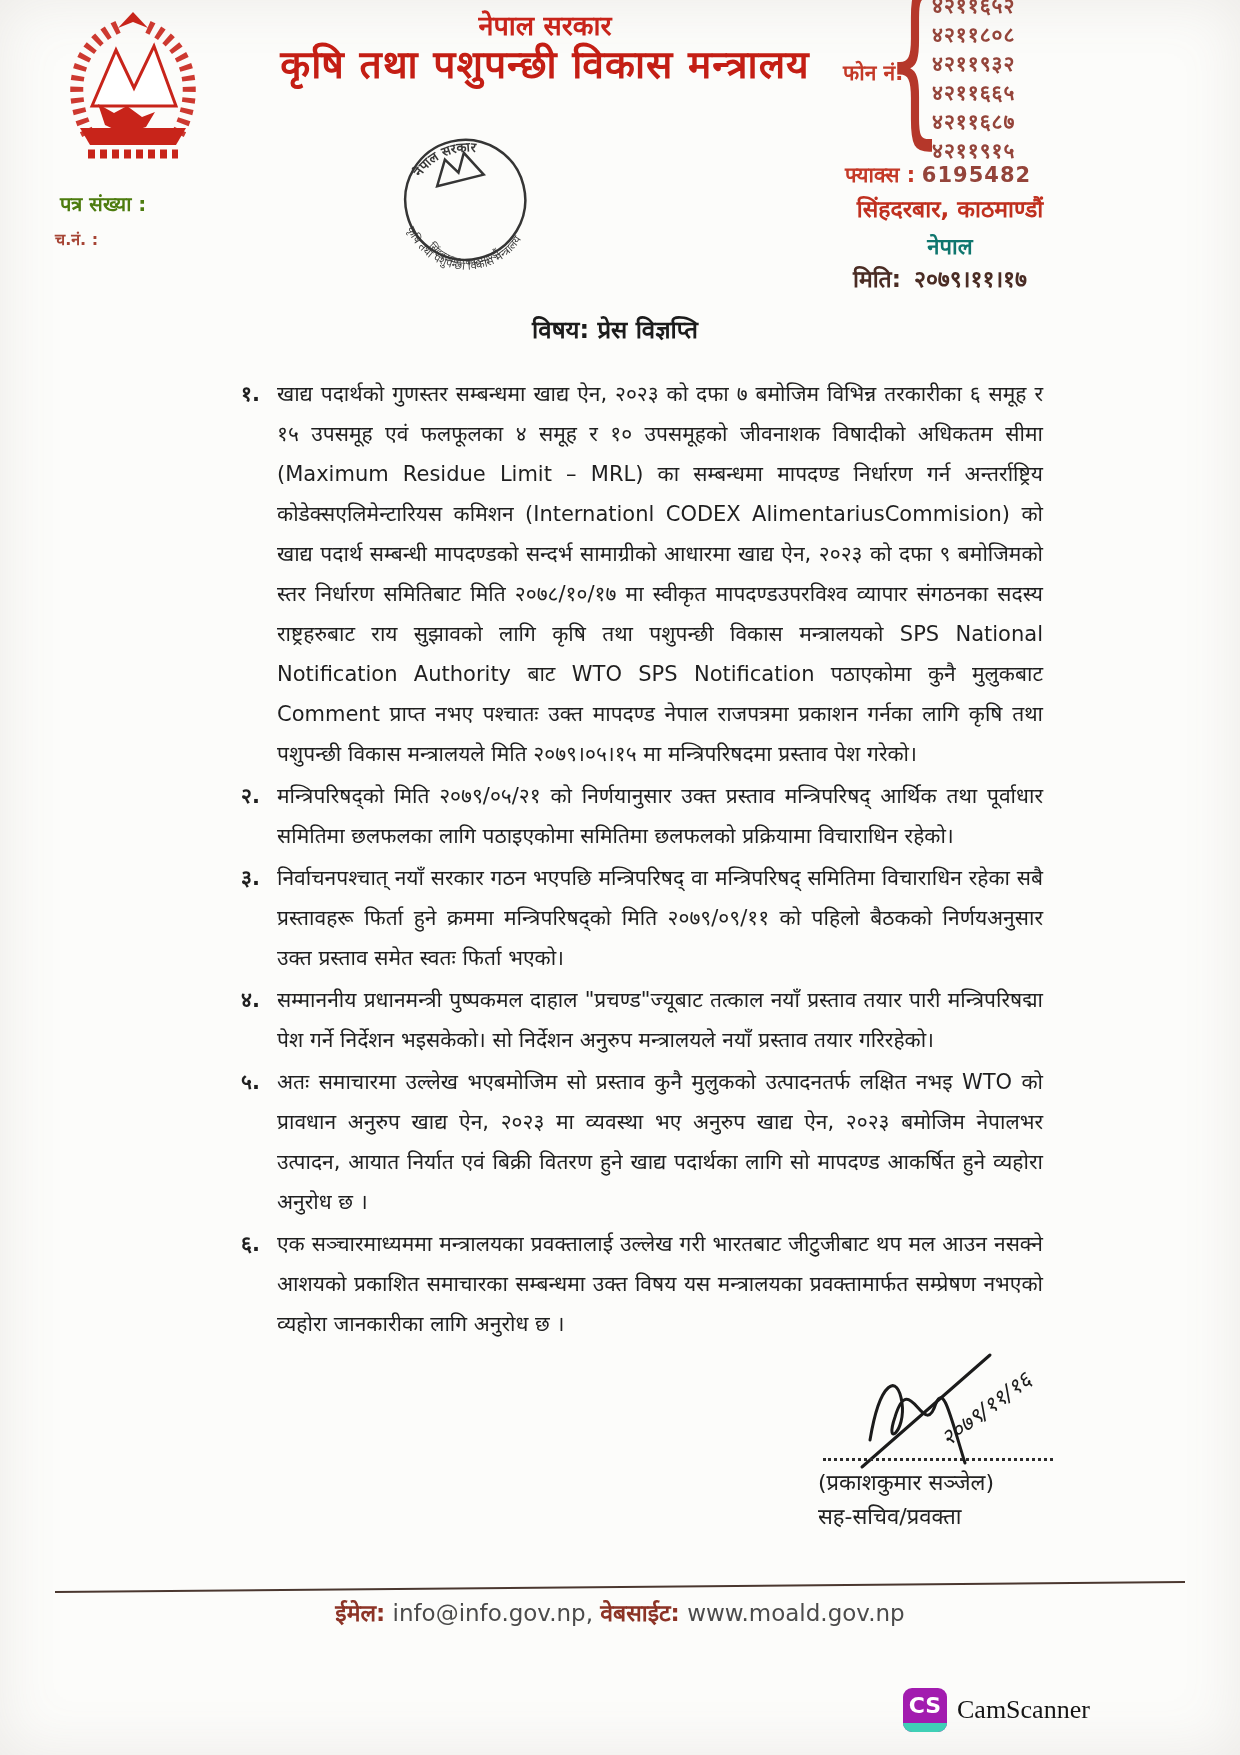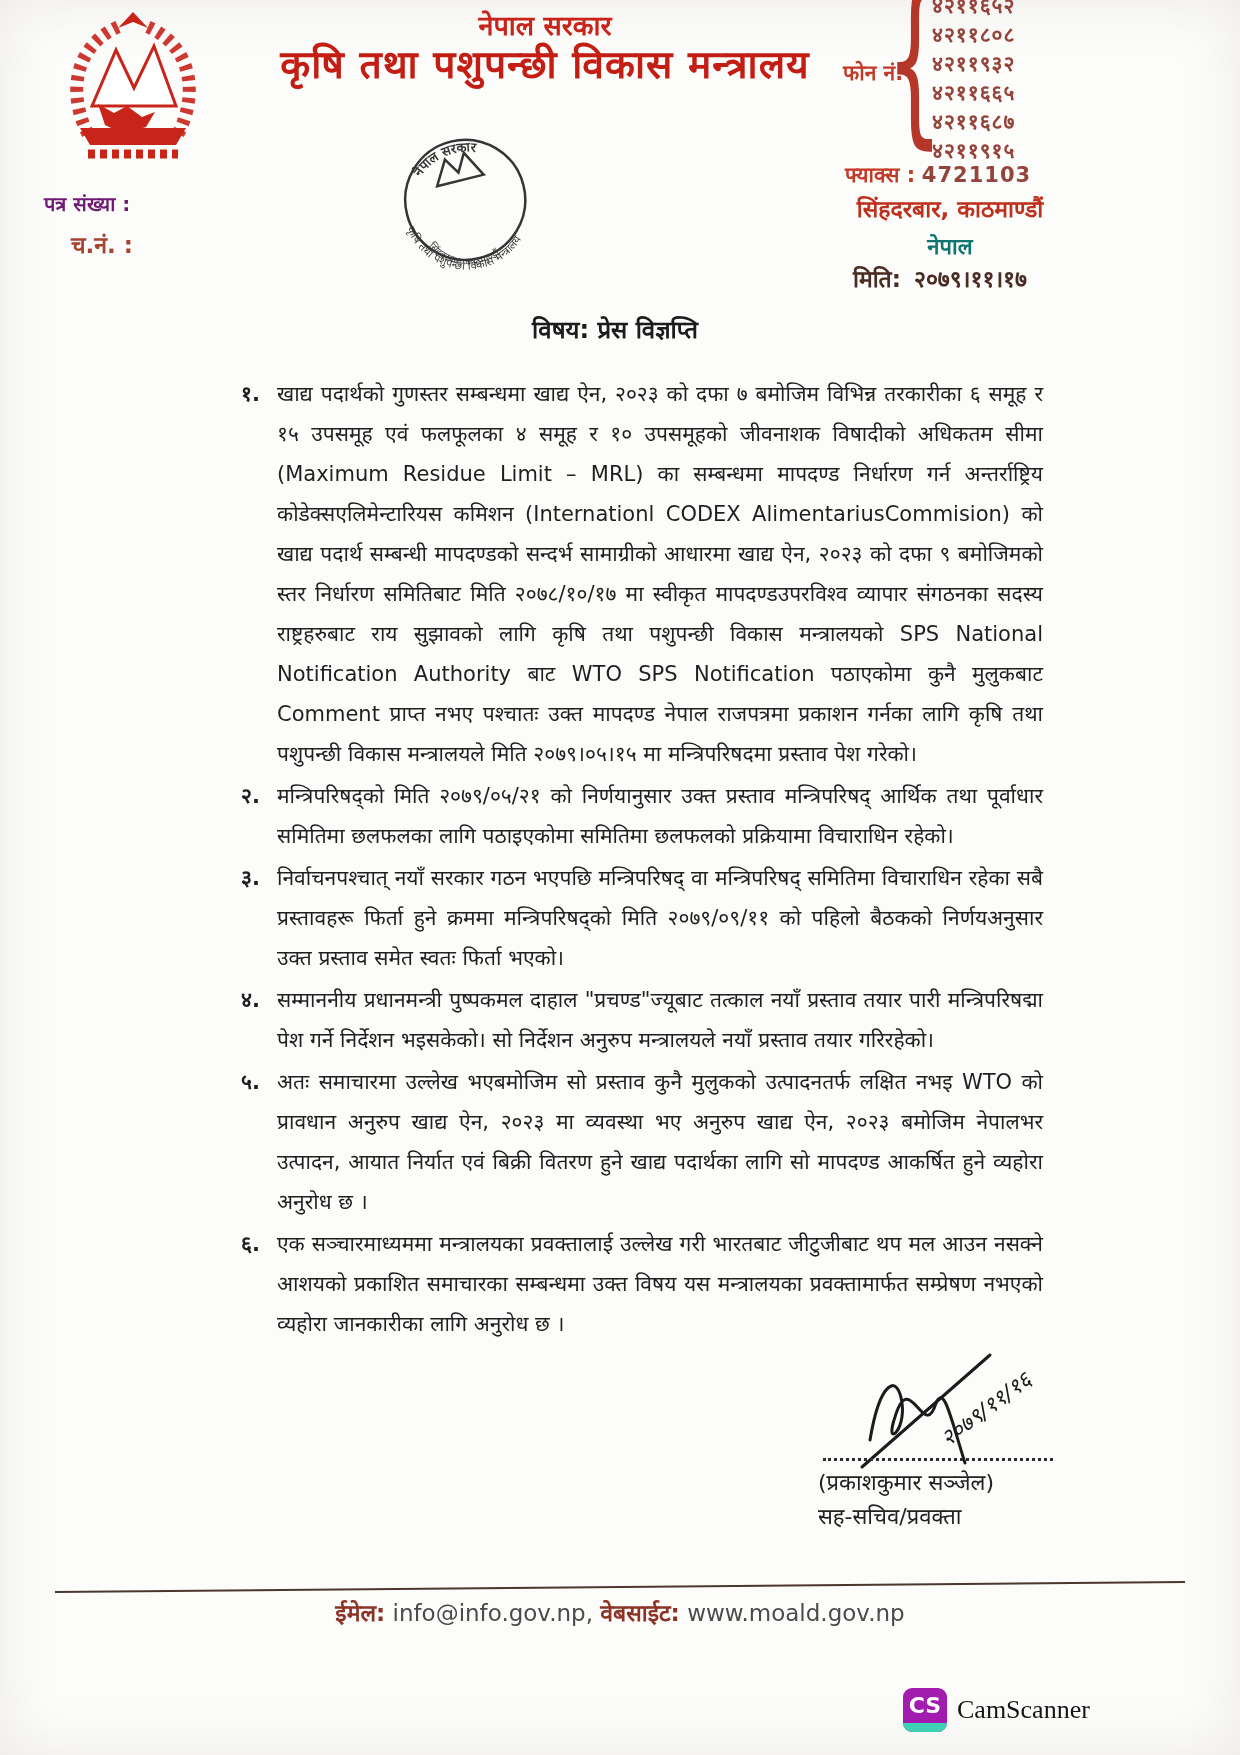--- a/index.html
+++ b/index.html
@@ -21,22 +21,22 @@
     transform:scaleX(.5);transform-origin:left top;font-weight:normal;}
   .phones{left:932px;top:-8px;width:120px;}
   .phones div{color:#94443a;font-size:21px;font-weight:bold;line-height:29px;letter-spacing:1px;}
   .fax-line{left:845px;top:160px;width:280px;font-size:21px;}
   .fax-line .lbl{color:#c43a28;font-weight:bold;}
   .fax-line .val{color:#94443a;font-weight:bold;letter-spacing:1px;}
   .addr1{left:820px;top:192px;width:260px;text-align:center;color:#c0301f;font-weight:bold;font-size:23px;}
   .addr2{left:820px;top:230px;width:260px;text-align:center;color:#0f766e;font-weight:bold;font-size:22px;}
   .miti{left:790px;top:262px;width:300px;text-align:center;color:#4a2c24;font-weight:bold;
     font-size:23px;word-spacing:5px;}
-  .ref-no{left:44px;top:190px;color:#701a75;font-weight:bold;font-size:20px;}
-  .ch-no{left:71px;top:228px;color:#a64434;font-weight:bold;font-size:23px;}
+  .ref-no{left:60px;top:190px;color:#4d7c0f;font-weight:bold;font-size:20px;}
+  .ch-no{left:55px;top:228px;color:#a64434;font-weight:bold;font-size:16px;}
 
   
   .subject{left:320px;top:312px;width:590px;text-align:center;color:#1c1c1c;
     font-weight:bold;font-size:24px;}
   .body-block{left:213px;top:372px;width:830px;font-size:21px;line-height:40px;
     color:#1f1f1f;text-align:justify;}
   .intro{margin:0 0 2px 0;}
   .pt{display:flex;margin:2px 0 2px 28px;}
   .pt-num{width:36px;flex:0 0 36px;font-weight:bold;}
   .pt-text{flex:1;}
@@ -88,21 +88,21 @@
   <div class="abs phones">
     <div>४२११६५२</div>
     <div>४२११८०८</div>
     <div>४२११९३२</div>
     <div>४२११६६५</div>
     <div>४२११६८७</div>
     <div>४२११९१५</div>
   </div>
   <div class="abs fax-line">
     <span class="lbl">फ्याक्स :</span>
-    <span class="val">4721103</span>
+    <span class="val">6195482</span>
   </div>
   <div class="abs addr1">सिंहदरबार, काठमाण्डौं</div>
   <div class="abs addr2">नेपाल</div>
   <div class="abs miti">मिति: २०७९।११।१७</div>
 
   <div class="abs ref-no">पत्र संख्या :</div>
   <div class="abs ch-no">च.नं. :</div>
 
   <svg class="abs" style="left:370px;top:128px" width="190" height="150" viewBox="0 0 190 150">
     <defs>

